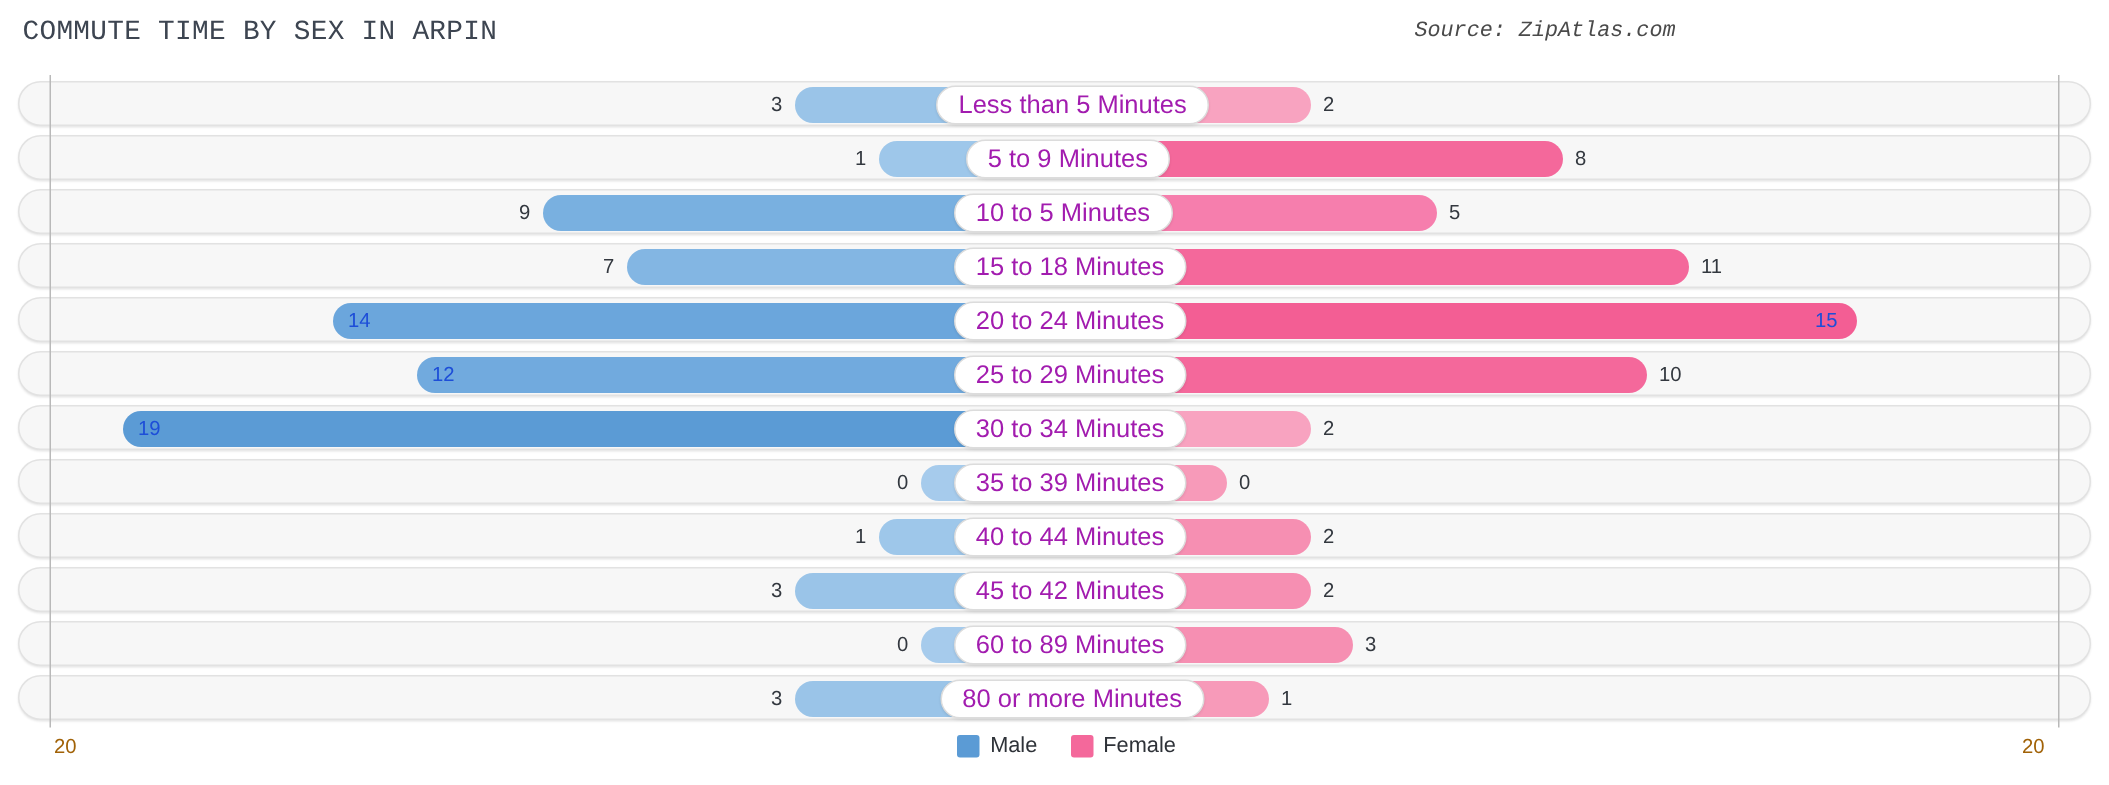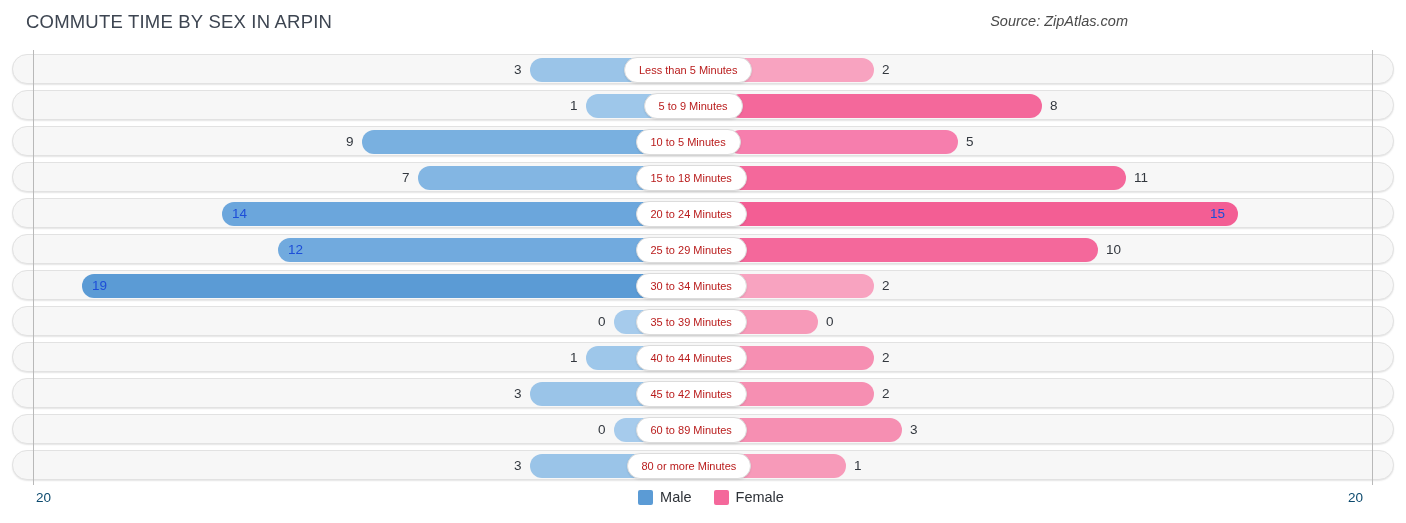--- a/index.html
+++ b/index.html
@@ -15,23 +15,24 @@
   .chart-root {
     position: relative;
     width: 1406px;
     height: 523px;
     background: #ffffff;
   }
 
   
   .header {
     position: absolute;
-    top: 0; left: 12px;
+    top: 0; left: 1px;
     width: 1128px;
     height: 46px;
+    font-family: Liberation Mono, monospace;
   }
   .chart-title {
     position: absolute;
     left: 14px;
     top: 11px;
     font-size: 18.5px;
     color: #3d4551;
     letter-spacing: 0.2px;
     white-space: nowrap;
   }
@@ -103,42 +104,42 @@
   }
 
   .center-label {
     position: absolute;
     top: 2px;
     height: 26px;
     line-height: 24px;
     background: #ffffff;
     border: 1px solid #dcdcdc;
     border-radius: 13px;
-    font-size: 11px;
-    color: #b91c1c;
+    font-size: 17px;
+    color: #a21caf;
     text-align: left;
     padding: 0 14px;
     white-space: nowrap;
     box-shadow: 0 1px 2px rgba(0,0,0,0.09);
     z-index: 4;
   }
 
   
   .footer {
     position: absolute;
     left: 0;
     top: 485px;
     width: 1406px;
     height: 38px;
   }
   .axis-tick {
     position: absolute;
     top: 5px;
     font-size: 13.5px;
-    color: #0c4a6e;
+    color: #a16207;
   }
   .axis-tick.left  { left: 36px; }
   .axis-tick.right { left: 1348px; }
 
   .legend {
     position: absolute;
     left: 0;
     top: 4px;
     width: 1406px;
     display: flex;

